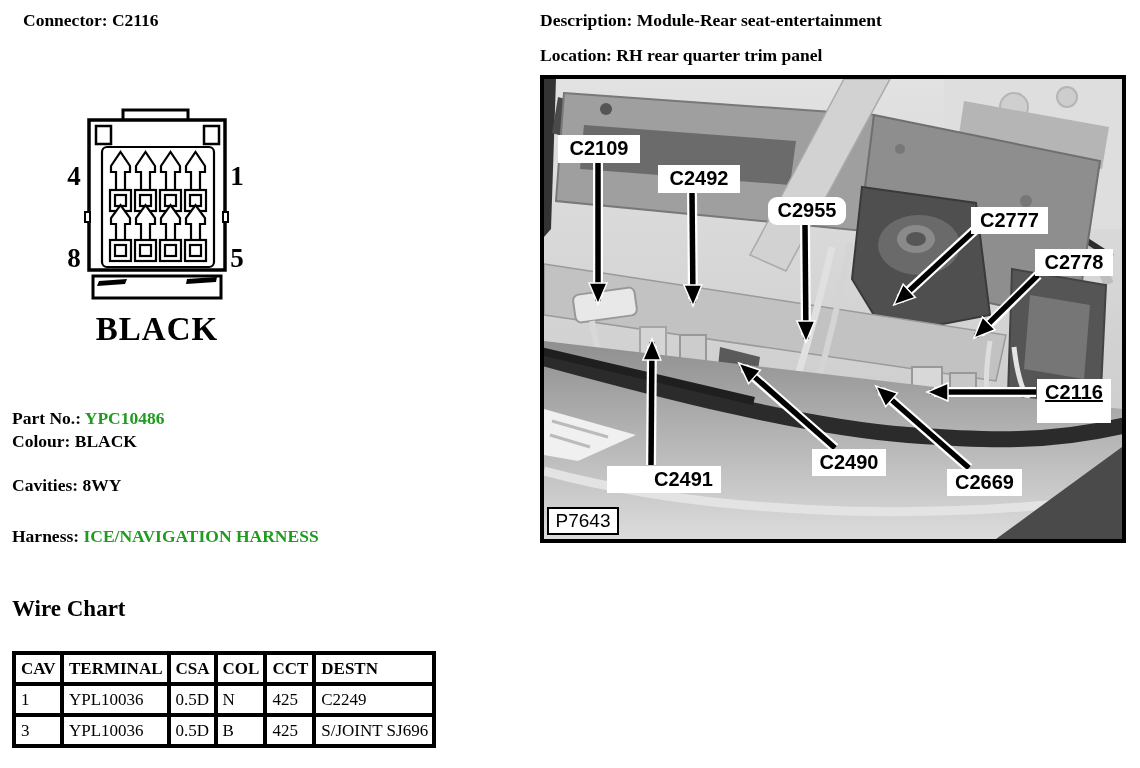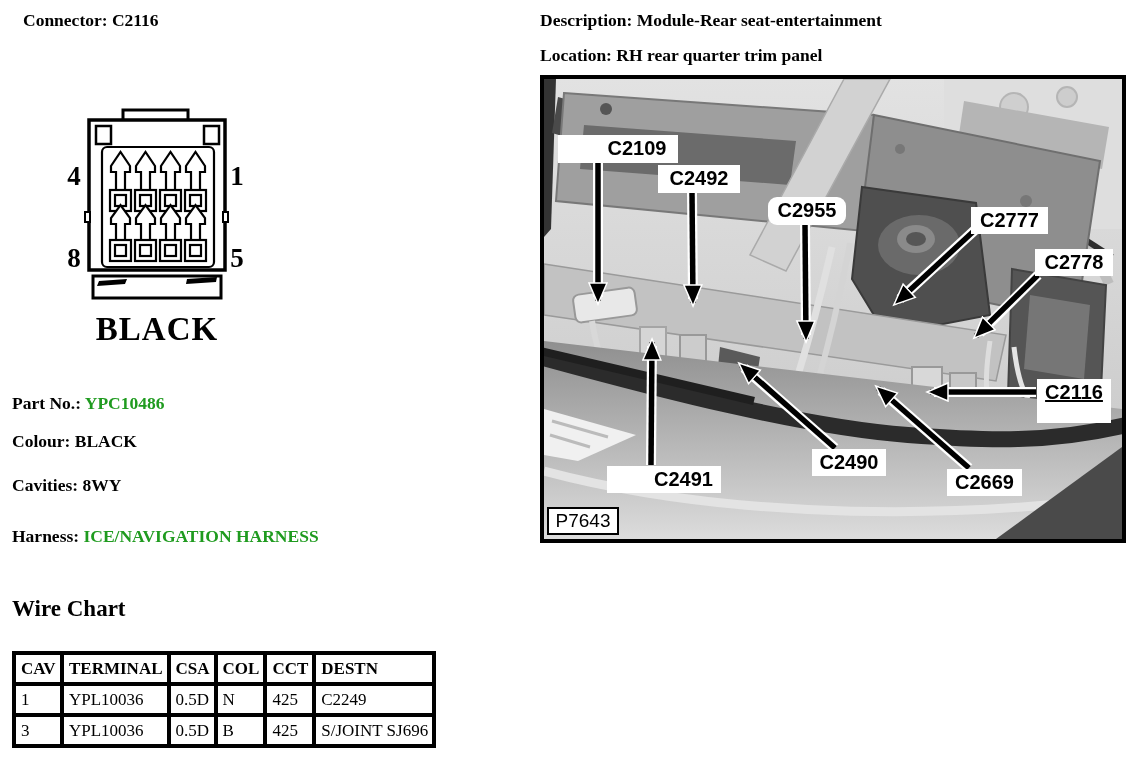--- a/index.html
+++ b/index.html
@@ -97,21 +97,21 @@
   <polygon points="127,179 157,177 156,182 126,184" fill="#000"></polygon>
 
   <text x="14" y="85" font-size="27" font-weight="bold" text-anchor="middle">4</text>
   <text x="177" y="85" font-size="27" font-weight="bold" text-anchor="middle">1</text>
   <text x="14" y="167" font-size="27" font-weight="bold" text-anchor="middle">8</text>
   <text x="177" y="167" font-size="27" font-weight="bold" text-anchor="middle">5</text>
 
   <text x="97" y="240" font-size="33" font-weight="bold" text-anchor="middle" letter-spacing="1">BLACK</text>
 </svg>
 
-<div class="abs docline" style="left:12px;top:393px;">
+<div class="abs docline" style="left:12px;top:408px;">
   <span>Part No.:</span>
   <span class="green">YPC10486</span>
 </div>
 <div class="abs docline" style="left:12px;top:431px;">
   <span>Colour:</span>
   <span>BLACK</span>
 </div>
 <div class="abs docline" style="left:12px;top:475px;">
   <span>Cavities:</span>
   <span>8WY</span>
@@ -217,21 +217,21 @@
         <path d="M432,150 L352,224"></path>
           <path d="M494,196 L432,257"></path>
           <path d="M492,313 L386,313"></path>
         <path d="M107,386 L108,263"></path>
           <path d="M291,369 L197,286"></path>
           <path d="M425,389 L334,309"></path>
       </g>
     </g>
   </svg>
 
-  <div class="callout" style="left:14px;top:56px;width:82px;height:28px;padding-left:38px;">C2109</div>
+  <div class="callout" style="left:14px;top:56px;width:82px;height:28px;">C2109</div>
   <div class="callout" style="left:114px;top:86px;width:82px;height:28px;">C2492</div>
   <div class="callout" style="left:224px;top:118px;width:78px;height:28px;border-radius:9px;">C2955</div>
   <div class="callout" style="left:427px;top:128px;width:77px;height:27px;">C2777</div>
   <div class="callout" style="left:491px;top:170px;width:78px;height:27px;">C2778</div>
   <div class="callout" style="left:493px;top:300px;width:74px;height:44px;text-decoration:underline;">C2116</div>
   <div class="callout" style="left:63px;top:387px;width:75px;height:27px;padding-left:39px;">C2491</div>
   <div class="callout" style="left:268px;top:370px;width:74px;height:27px;">C2490</div>
   <div class="callout" style="left:403px;top:390px;width:75px;height:27px;">C2669</div>
   <div class="figid" style="left:3px;top:428px;width:68px;height:24px;">P7643</div>
 </div>

